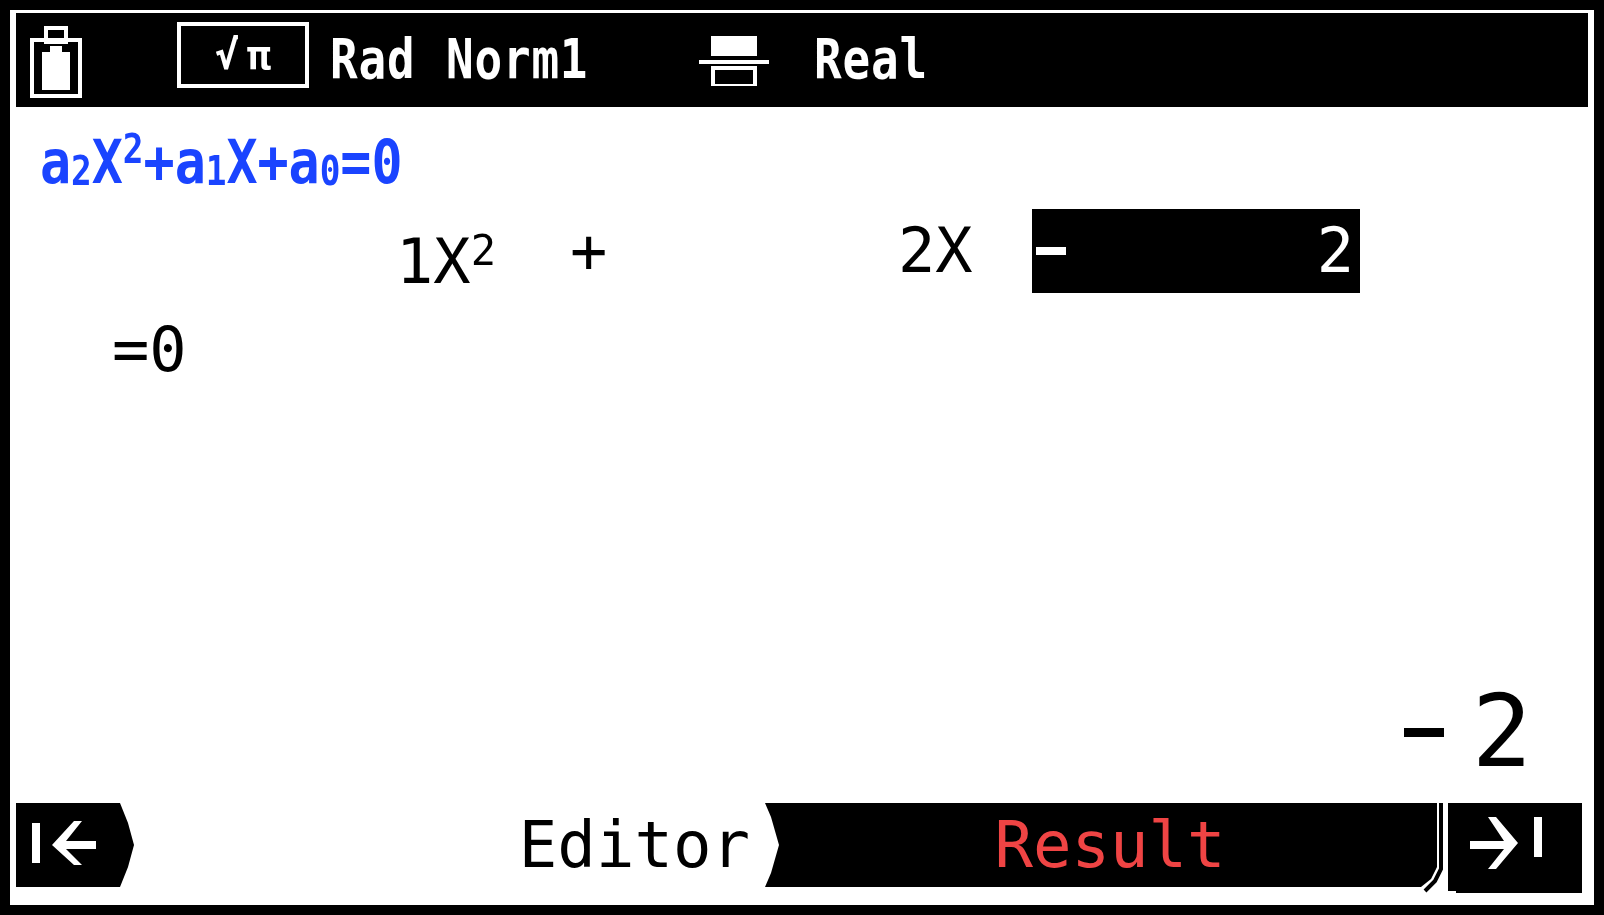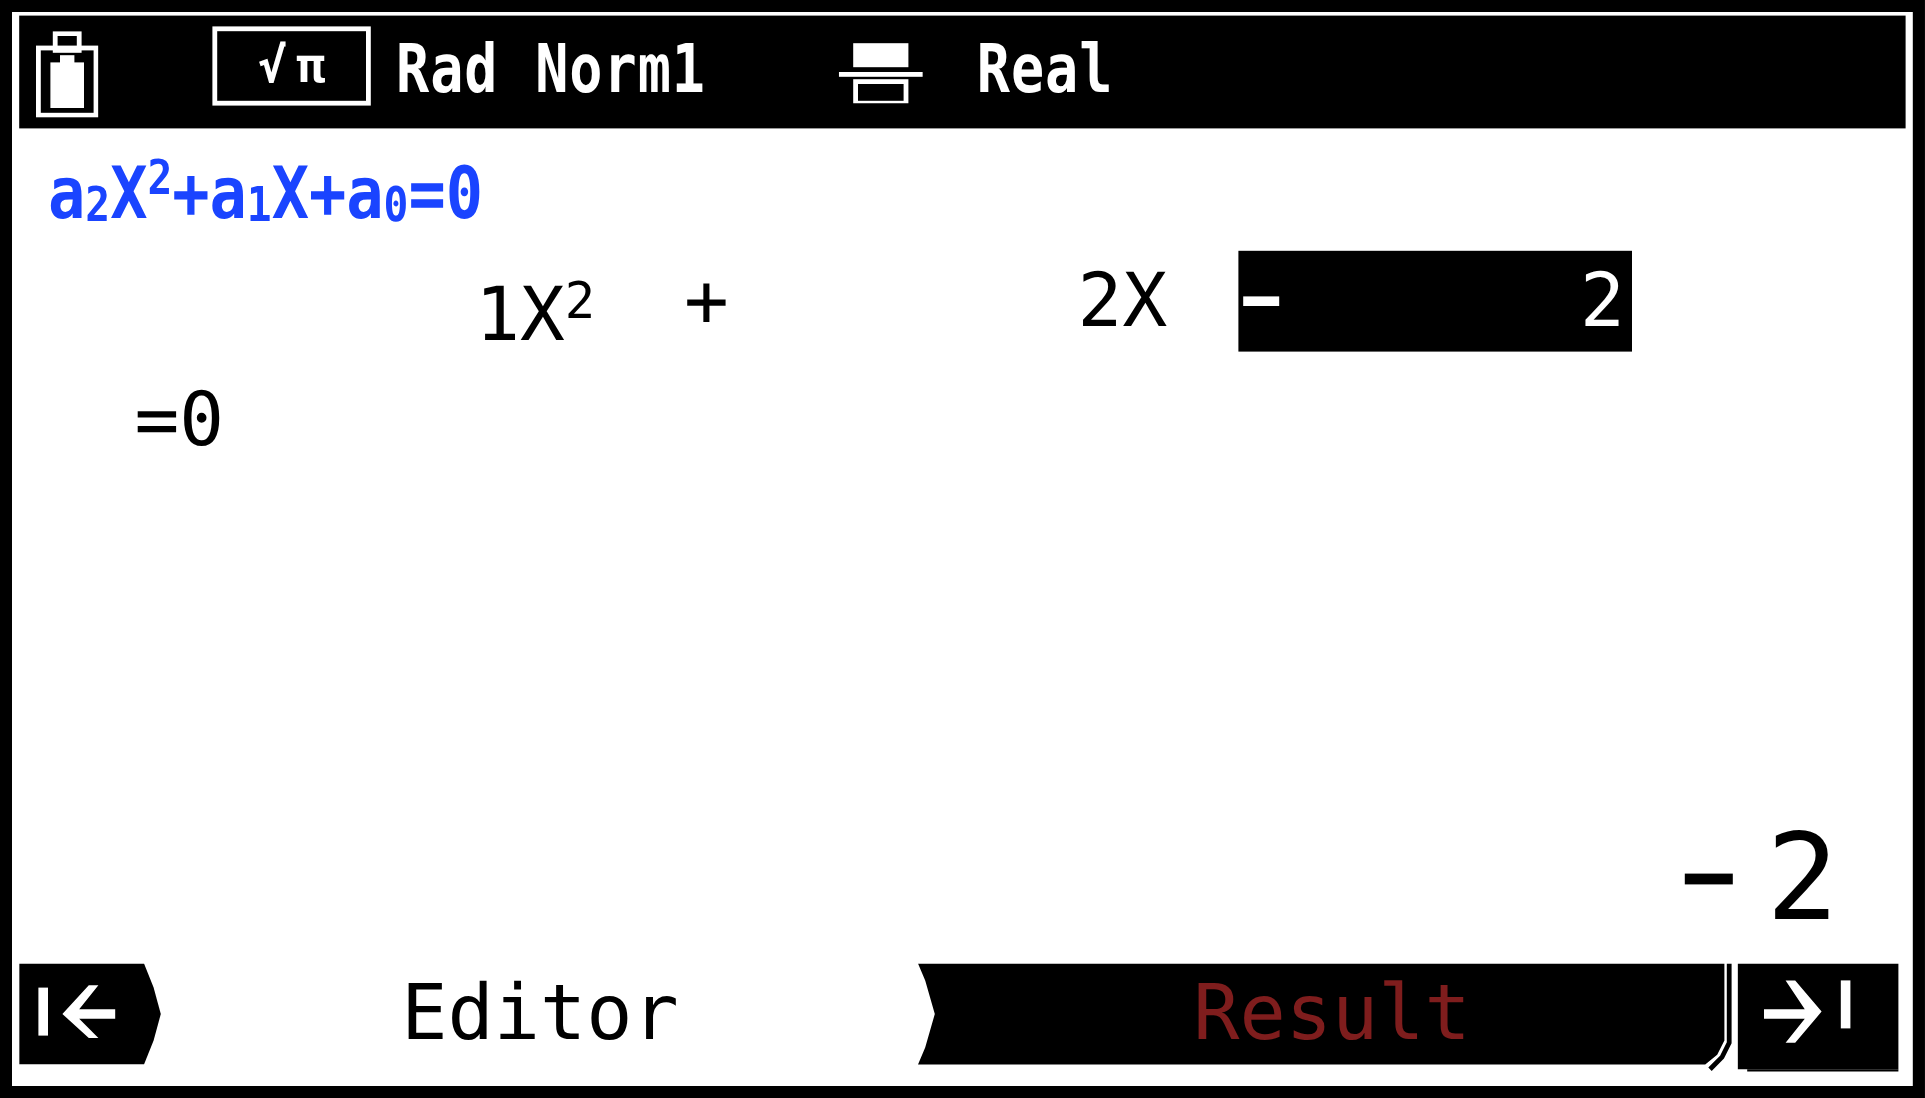--- a/index.html
+++ b/index.html
@@ -189,21 +189,21 @@
       height: 84px;
     }
     .tab-editor {
       position: absolute;
       left: 140px;
       top: 23px;
       width: 600px;
       height: 84px;
       display: flex;
       align-items: center;
-      justify-content: center;
+      justify-content: flex-end;
       font-size: 64px;
       color: #000000;
       cursor: pointer;
     }
     .tab-result {
       position: absolute;
       left: 755px;
       top: 23px;
       width: 690px;
       height: 90px;
@@ -211,21 +211,21 @@
     .tab-result-label {
       position: absolute;
       left: 0;
       top: 0;
       width: 690px;
       height: 84px;
       display: flex;
       align-items: center;
       justify-content: center;
       font-size: 64px;
-      color: #7f1d1d;
+      color: #ef4444;
     }
     .nav-right {
       position: absolute;
       left: 1438px;
       top: 23px;
       width: 140px;
       height: 90px;
     }
     .text-label { display: inline-block; }
   </style>

